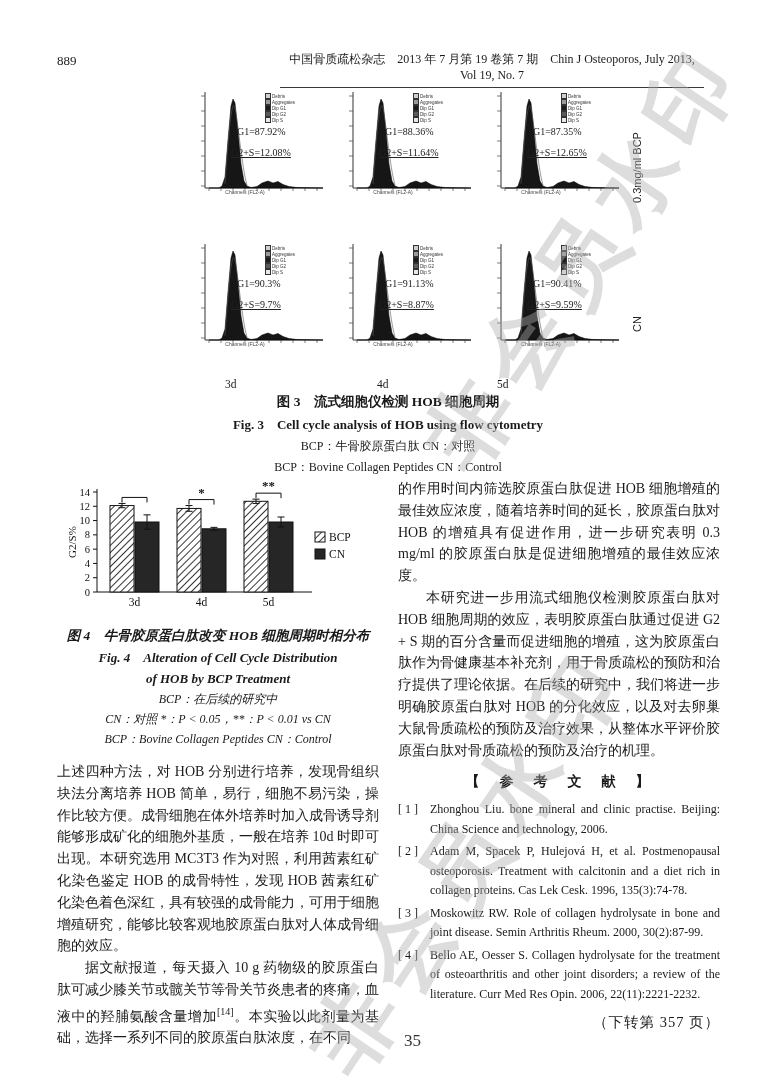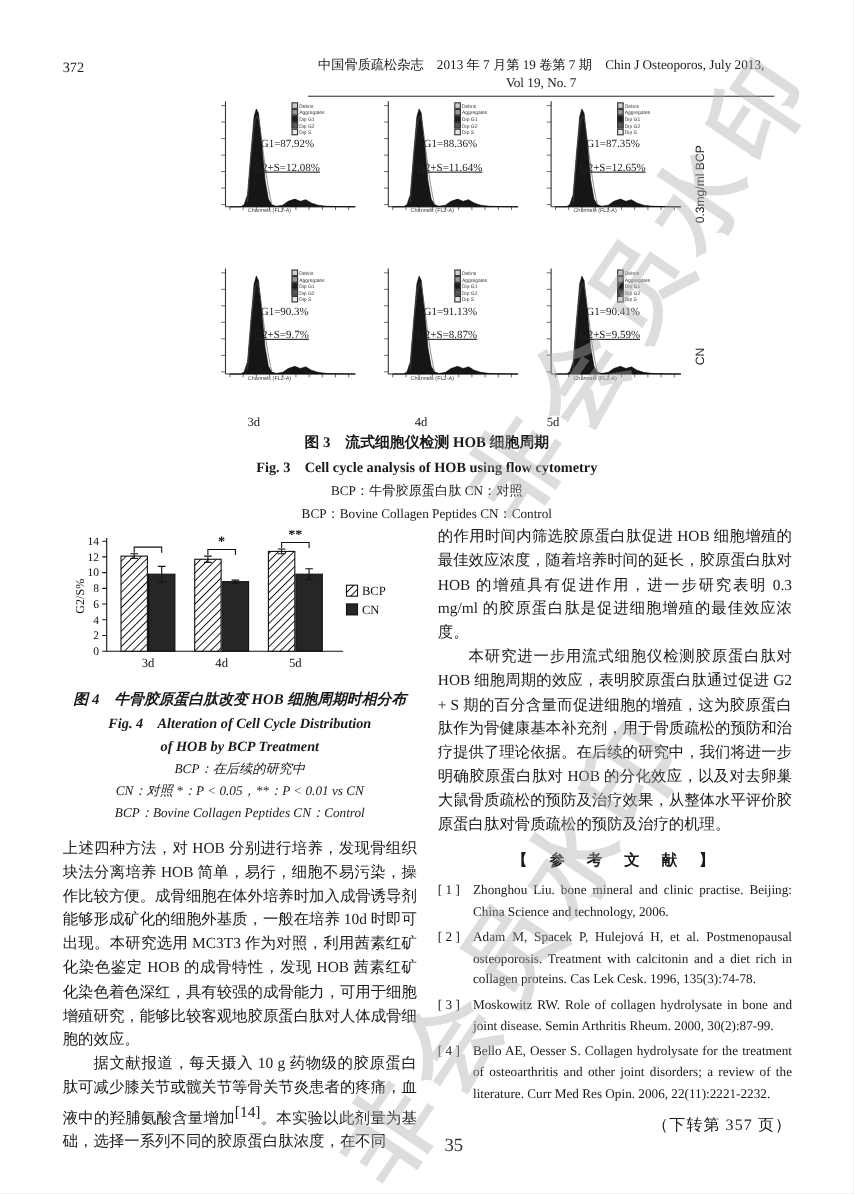--- a/index.html
+++ b/index.html
@@ -41,21 +41,21 @@
   
   .fig3-caption{position:absolute;left:60px;top:390px;width:656px;text-align:center;}
   .cap-zh{font-weight:bold;font-size:13.5px;line-height:23px;}
   .cap-en{font-weight:bold;font-size:13px;line-height:23px;}
   .cap-note{font-size:12px;line-height:21px;}
   
   .col-left{position:absolute;left:57px;top:478px;width:322px;}
   .col-right{position:absolute;left:398px;top:478px;width:322px;}
   .body-p{margin:0;font-size:14px;line-height:21.8px;text-align:justify;}
   .body-p.indent{text-indent:2em;}
-  .body-p sup{font-size:14px;}
+  .body-p sup{font-size:10px;}
   
   #fig4-chart{margin:4px 0 0 10px;width:300px;height:134px;
       font-family:"Liberation Serif",serif;}
   .fig4-caption{text-align:center;margin-top:8px;font-style:italic;}
   .fig4-caption .cap-zh{font-size:13.5px;}
   .fig4-caption .cap-en{font-size:13px;line-height:21px;}
   .fig4-caption .cap-note{font-size:12px;line-height:20px;}
   .col-left .body-p.first{margin-top:12px;}
   
   .ref-heading{text-align:center;font-weight:bold;font-size:14px;letter-spacing:3px;
@@ -67,21 +67,21 @@
   .footer-pagenum{position:absolute;left:404px;top:1031px;font-size:17px;color:#333;}
 </style>
 </head>
 <body>
 
 <div class="page">
 
   <div class="wm wm1">非会员水印</div>
   <div class="wm wm2">非会员水印</div>
 
-  <div class="header-pagenum">372</div>
+  <div class="header-pagenum">889</div>
   <div class="header-journal">中国骨质疏松杂志　2013 年 7 月第 19 卷第 7 期　Chin J Osteoporos, July 2013, Vol 19, No. 7</div>
 
   <div class="fig3">
     <div class="fig3-grid">
 
       <div class="flow-panel">
         <div class="flow-svg"><svg width="140" height="106" viewBox="0 0 140 106">
       <line x1="20" y1="4" x2="20" y2="100" stroke="#333" stroke-width="1"></line>
       <line x1="20" y1="100" x2="138" y2="100" stroke="#333" stroke-width="1"></line>
       <line x1="16" y1="8" x2="20" y2="8" stroke="#444" stroke-width="0.7"></line>

